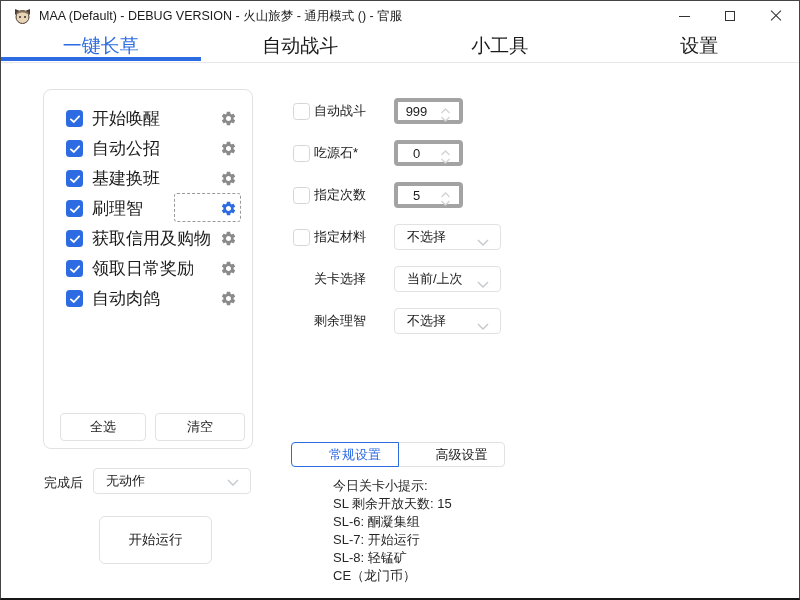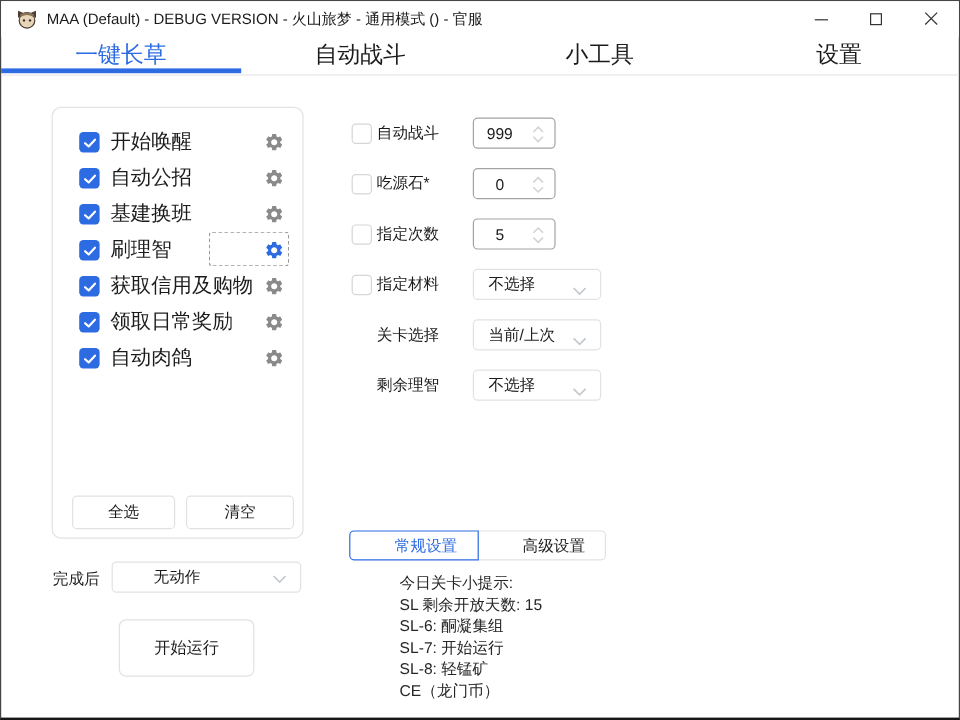--- a/index.html
+++ b/index.html
@@ -123,42 +123,42 @@
   .dropdown {
     position: absolute;
     height: 26px;
     border: 1px solid #e2e2e2; border-radius: 4px;
     background: #fff;
     display: flex; align-items: center;
     font-size: 13px; color: #1b1b1b; cursor: default;
   }
   .dropdown .dd-value { margin-left: 12px; white-space: nowrap; }
   .dropdown .dd-chevron { position: absolute; right: 11px; top: 10px; }
-  #after-dropdown { left: 92px; top: 467px; width: 158px; padding-left: 22px; }
+  #after-dropdown { left: 92px; top: 467px; width: 158px; }
 
   .start-btn {
     position: absolute; left: 98px; top: 515px;
     width: 113px; height: 48px;
     border: 1px solid #e2e2e2; border-radius: 6px;
     background: #fff;
     display: flex; align-items: center; justify-content: center;
     font-size: 13.5px; color: #1b1b1b; cursor: default;
   }
 
   
   .fight-row { position: absolute; left: 0; right: 0; height: 30px; }
   .fight-row .cb { position: absolute; left: 292px; top: 7px; }
   .fight-row .fight-label {
     position: absolute; left: 313px; top: 50%; transform: translateY(-50%);
     font-size: 13px; color: #1b1b1b; white-space: nowrap;
   }
   .spinner {
     position: absolute; left: 393px; top: 2px;
     width: 69px; height: 26px;
-    border: 1px solid #a3a3a3; border-radius: 4px;
+    border: 4px solid #a3a3a3; border-radius: 4px;
     background: #fff;
     padding-left: 43px;
   }
   .spinner .sp-value {
     position: absolute; left: 0; right: 24px; top: 0; bottom: 0;
     display: flex; align-items: center; justify-content: center;
     font-size: 13px; color: #1b1b1b;
   }
   .spinner .sp-arrows { position: absolute; right: 8px; top: 5px; }
   .fight-row .dropdown { left: 393px; top: 2px; width: 107px; }

